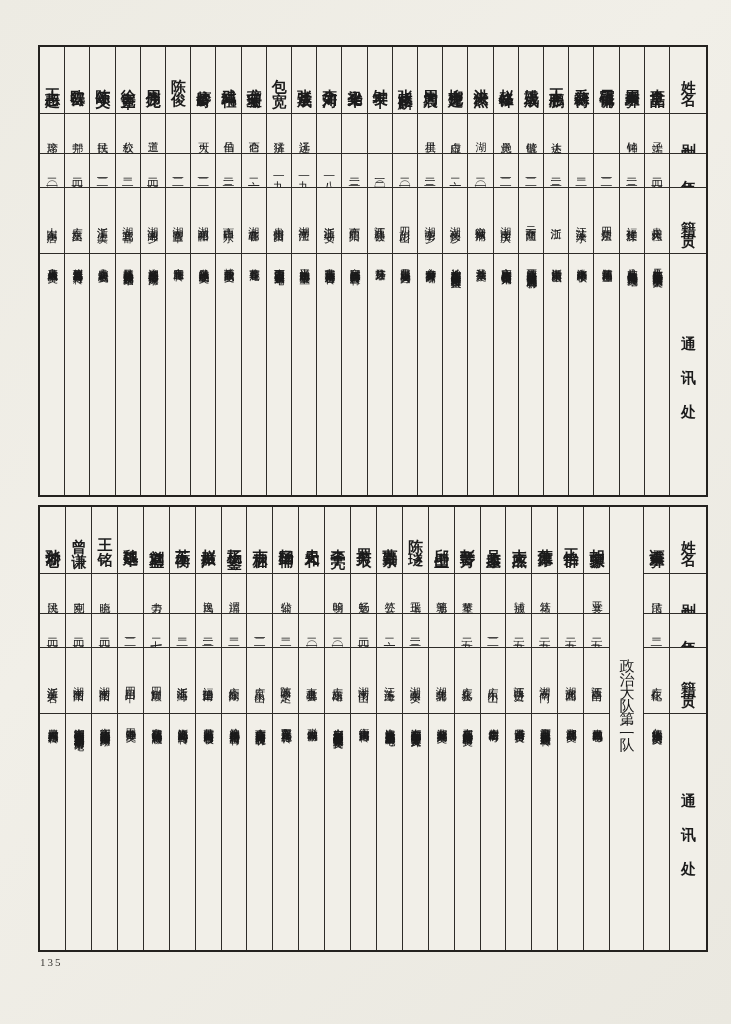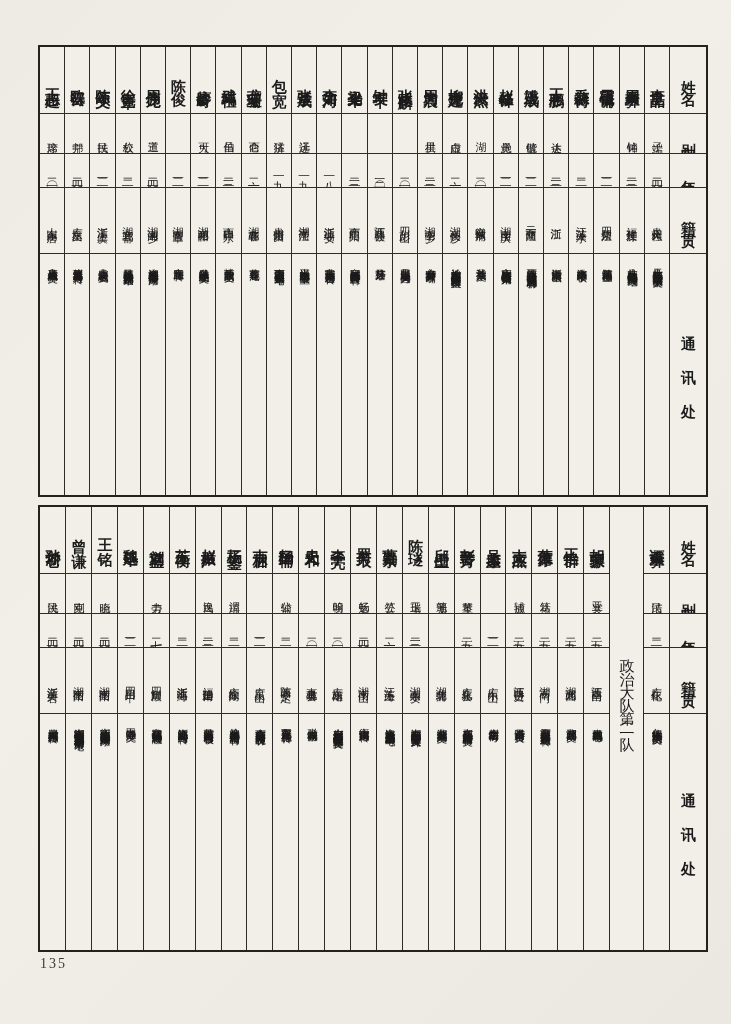--- a/index.html
+++ b/index.html
@@ -41,21 +41,21 @@
   .h-name   { font-size:15px; letter-spacing:12px; }
   .h-zi     { font-size:15px; letter-spacing:3px; }
   .h-age    { font-size:15px; letter-spacing:3px; }
   .h-native { font-size:15px; letter-spacing:12px; }
   .h-addr   { font-size:15px; letter-spacing:34px; }
   .header-col .c-addr { align-items:center; padding-top:0; }
   .group-cell { flex:1 1 auto; display:flex; justify-content:center;
     align-items:flex-start; padding-top:140px; }
   .group-text { font-size:15px; letter-spacing:13px; }
   .page-number { position:absolute; left:40px; top:956px;
-    font-size:14px; letter-spacing:2px; color:#3a3834; }
+    font-size:11px; letter-spacing:2px; color:#3a3834; }
 </style>
 </head>
 <body>
 
 <div class="page">
   <div id="table-top" class="dir-table">
       <div class="col header-col">
         <div class="cell c-name">
           <span class="vtext h-name">姓名</span>
         </div>

